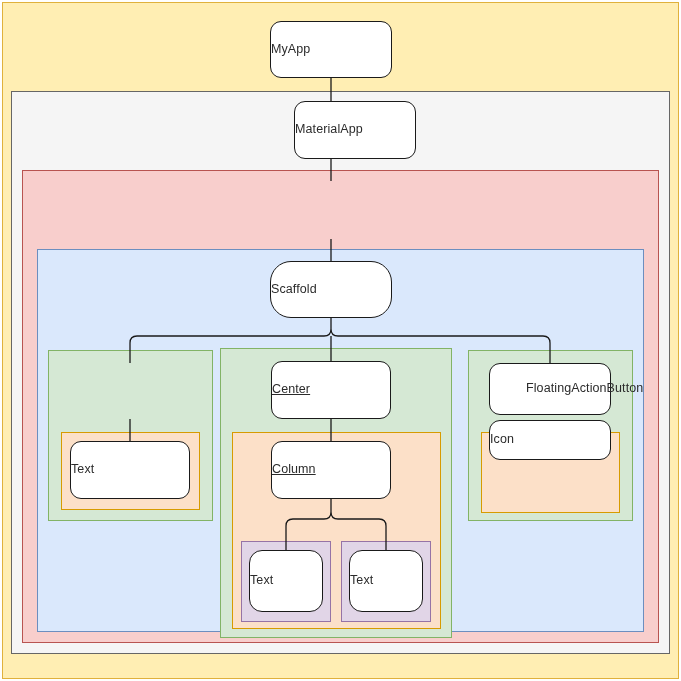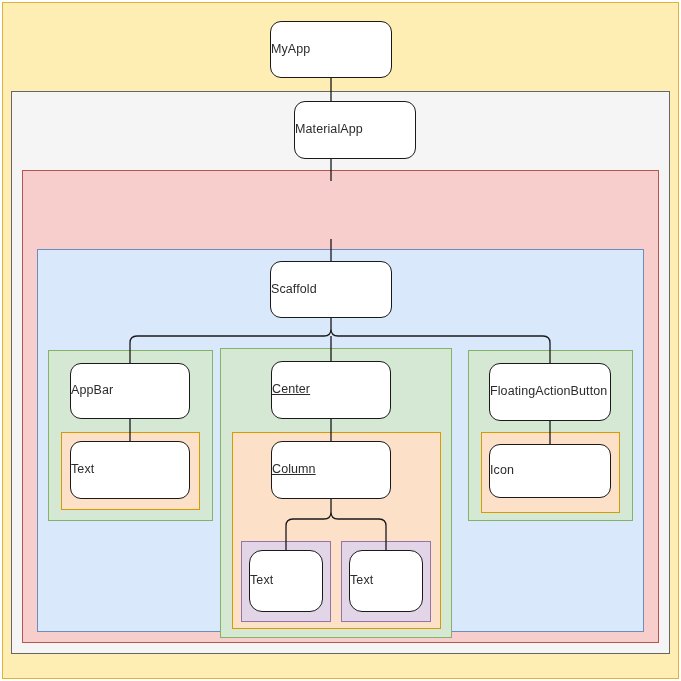--- a/index.html
+++ b/index.html
@@ -81,41 +81,38 @@
     <path d="M 331 499 L 331 512 Q 331 519 324 519 L 293 519 Q 286 519 286 526 L 286 550 M 331 512 Q 331 519 338 519 L 379 519 Q 386 519 386 526 L 386 550"></path>
     <path d="M 550 421 L 550 444"></path>
   </svg>
 
   <div class="node" style="left: 270px; top: 21px; width: 122px; height: 57px;">
       <span>MyApp</span>
     </div>
   <div class="node" style="left: 268px; top: 101px; width: 122px; height: 58px; margin-left: 26px;">
       <span>MaterialApp</span>
     </div>
-  <div class="node" style="left: 270px; top: 261px; width: 122px; height: 57px;">
+  <div class="node" style="left: 270px; top: 261px; width: 122px; height: 57px; border-radius: 21px;">
       <span>Scaffold</span>
-    </div>
-  <div class="node" style="left: 70px; top: 363px; width: 120px; height: 56px;">
-      <span>AppBar</span>
     </div>
   <div class="node" style="left: 70px; top: 441px; width: 120px; height: 58px;">
       <span>Text</span>
     </div>
   <div class="node" style="left: 271px; top: 361px; width: 120px; height: 58px; text-decoration: underline;">
       <span>Center</span>
     </div>
   <div class="node" style="left: 271px; top: 441px; width: 120px; height: 58px; text-decoration: underline;">
       <span>Column</span>
     </div>
   <div class="node tight" style="left: 249px; top: 550px; width: 74px; height: 62px;">
       <span>Text</span>
     </div>
   <div class="node tight" style="left: 349px; top: 550px; width: 74px; height: 62px;">
       <span>Text</span>
     </div>
-  <div class="node" style="left: 489px; top: 363px; width: 122px; height: 58px;">
+  <div class="node" style="left: 489px; top: 363px; width: 122px; height: 52px; padding-left: 36px;">
       <span>FloatingActionButton</span>
     </div>
-  <div class="node" style="left: 489px; top: 444px; width: 122px; height: 54px;">
+  <div class="node" style="left: 489px; top: 420px; width: 122px; height: 40px;">
       <span>Icon</span>
     </div>
 
 </div>
 
 </body></html>

